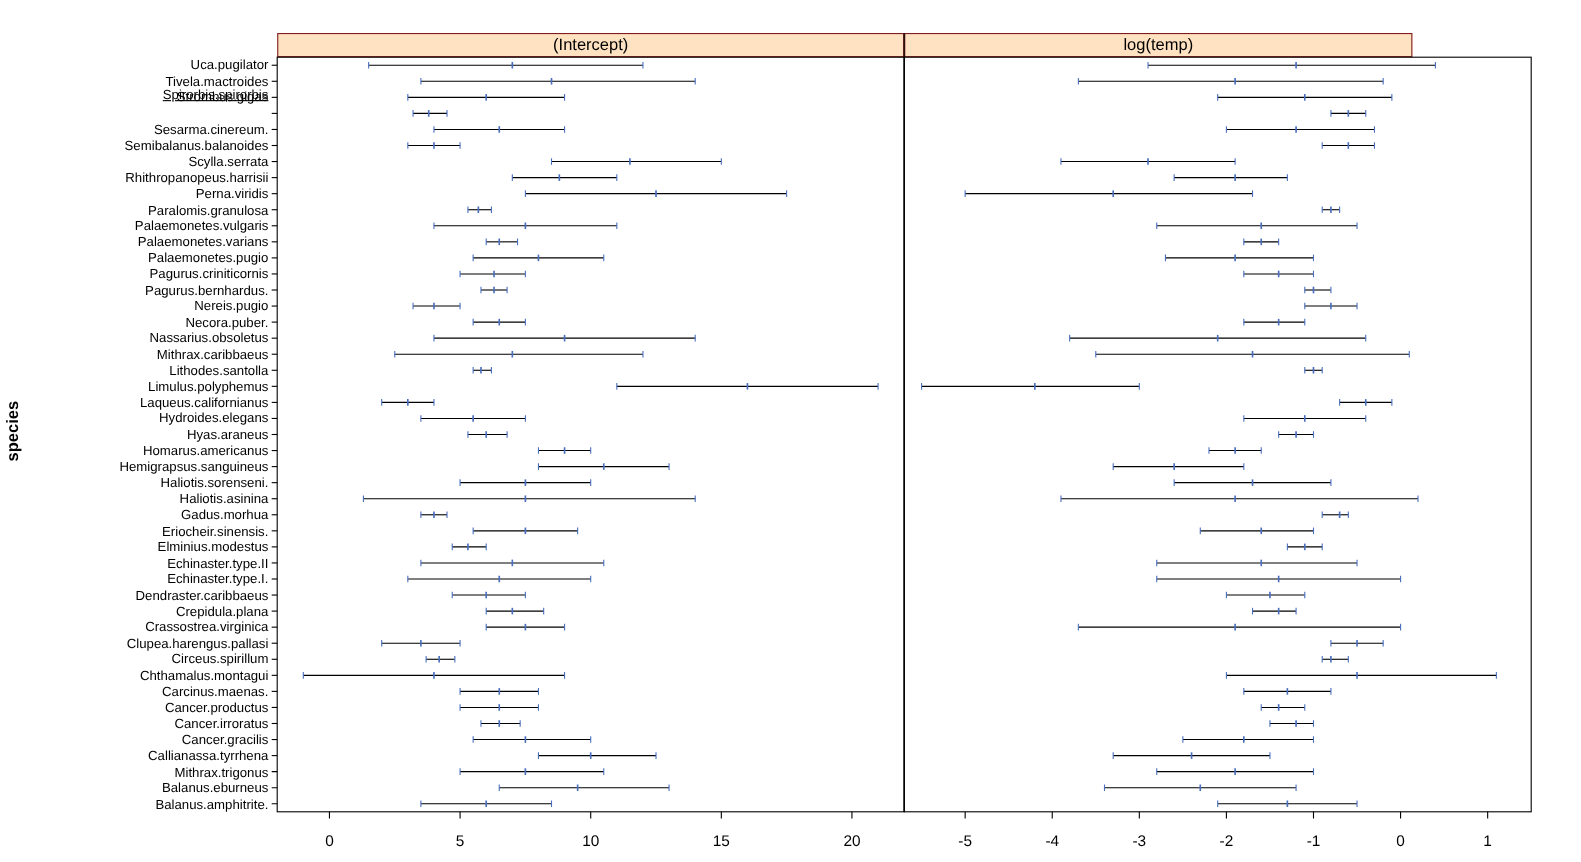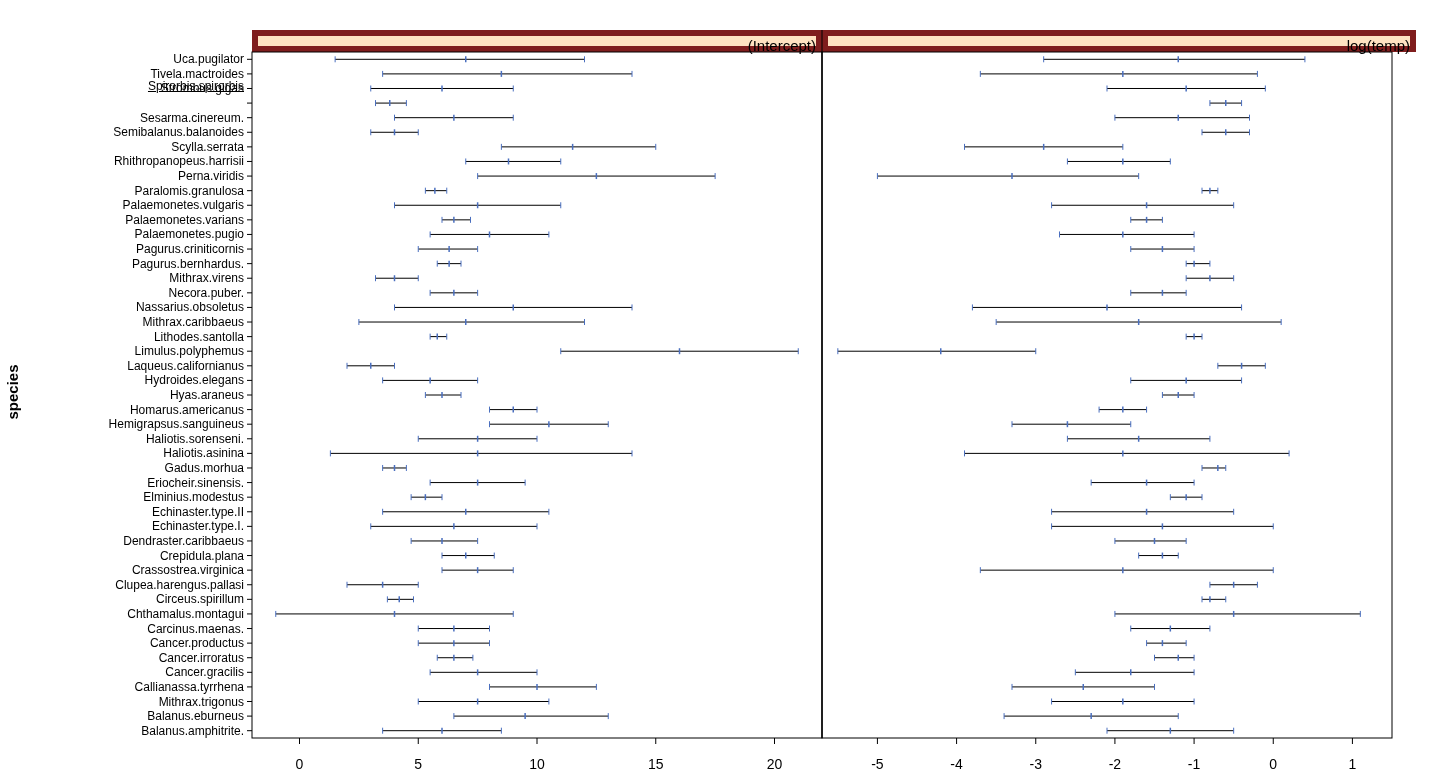--- a/index.html
+++ b/index.html
@@ -42,23 +42,23 @@
   }
   .x-tick-labels div {
     position: absolute;
     transform: translate(-50%, 0);
     font-size: 14px;
   }
   .header-bar {
     position: absolute;
     height: 22px;
     background: #ffe2c1;
-    border: 6px solid #7f1d1d;
+    border: 1px solid #7f1d1d;
     box-sizing: border-box;
-    text-align: right;
+    text-align: center;
     font-size: 15px;
     line-height: 20px;
   }
   svg { position: absolute; top: 0; left: 0; }
 </style>
 </head>
 <body>
 
 <div class="chart-wrap">
   <div class="ylabel">species</div>
@@ -71,21 +71,21 @@
       <div style="top: 132.277px;">Semibalanus.balanoides</div>
       <div style="top: 146.872px;">Scylla.serrata</div>
       <div style="top: 161.468px;">Rhithropanopeus.harrisii</div>
       <div style="top: 176.064px;">Perna.viridis</div>
       <div style="top: 190.66px;">Paralomis.granulosa</div>
       <div style="top: 205.255px;">Palaemonetes.vulgaris</div>
       <div style="top: 219.851px;">Palaemonetes.varians</div>
       <div style="top: 234.447px;">Palaemonetes.pugio</div>
       <div style="top: 249.043px;">Pagurus.criniticornis</div>
       <div style="top: 263.638px;">Pagurus.bernhardus.</div>
-      <div style="top: 278.234px;">Mithrax.virens</div>
+      <div style="top: 278.234px;">Nereis.pugio</div>
       <div style="top: 292.83px;">Necora.puber.</div>
       <div style="top: 307.426px;">Nassarius.obsoletus</div>
       <div style="top: 322.021px;">Mithrax.caribbaeus</div>
       <div style="top: 336.617px;">Lithodes.santolla</div>
       <div style="top: 351.213px;">Limulus.polyphemus</div>
       <div style="top: 365.809px;">Laqueus.californianus</div>
       <div style="top: 380.404px;">Hydroides.elegans</div>
       <div style="top: 395px;">Hyas.araneus</div>
       <div style="top: 409.596px;">Homarus.americanus</div>
       <div style="top: 424.191px;">Hemigrapsus.sanguineus</div>
@@ -105,21 +105,21 @@
       <div style="top: 628.532px;">Carcinus.maenas.</div>
       <div style="top: 643.128px;">Cancer.productus</div>
       <div style="top: 657.723px;">Cancer.irroratus</div>
       <div style="top: 672.319px;">Cancer.gracilis</div>
       <div style="top: 686.915px;">Callianassa.tyrrhena</div>
       <div style="top: 701.511px;">Mithrax.trigonus</div>
       <div style="top: 716.106px;">Balanus.eburneus</div>
       <div style="top: 730.702px;">Balanus.amphitrite.</div>
     </div>
   <div class="header-bar" id="header1" style="left: 252px; top: 30px; width: 570px;">(Intercept)</div>
-  <div class="header-bar" id="header2" style="left: 822px; top: 30px; width: 594px;">log(temp)</div>
+  <div class="header-bar" id="header2" style="left: 822px; top: 30px; width: 462px;">log(temp)</div>
   <div class="x-tick-labels" id="xTickLabels">
       <div style="left: 299.5px; top: 756px;">0</div>
       <div style="left: 418.25px; top: 756px;">5</div>
       <div style="left: 537px; top: 756px;">10</div>
       <div style="left: 655.75px; top: 756px;">15</div>
       <div style="left: 774.5px; top: 756px;">20</div>
       <div style="left: 877.417px; top: 756px;">-5</div>
       <div style="left: 956.583px; top: 756px;">-4</div>
       <div style="left: 1035.75px; top: 756px;">-3</div>
       <div style="left: 1114.92px; top: 756px;">-2</div>

